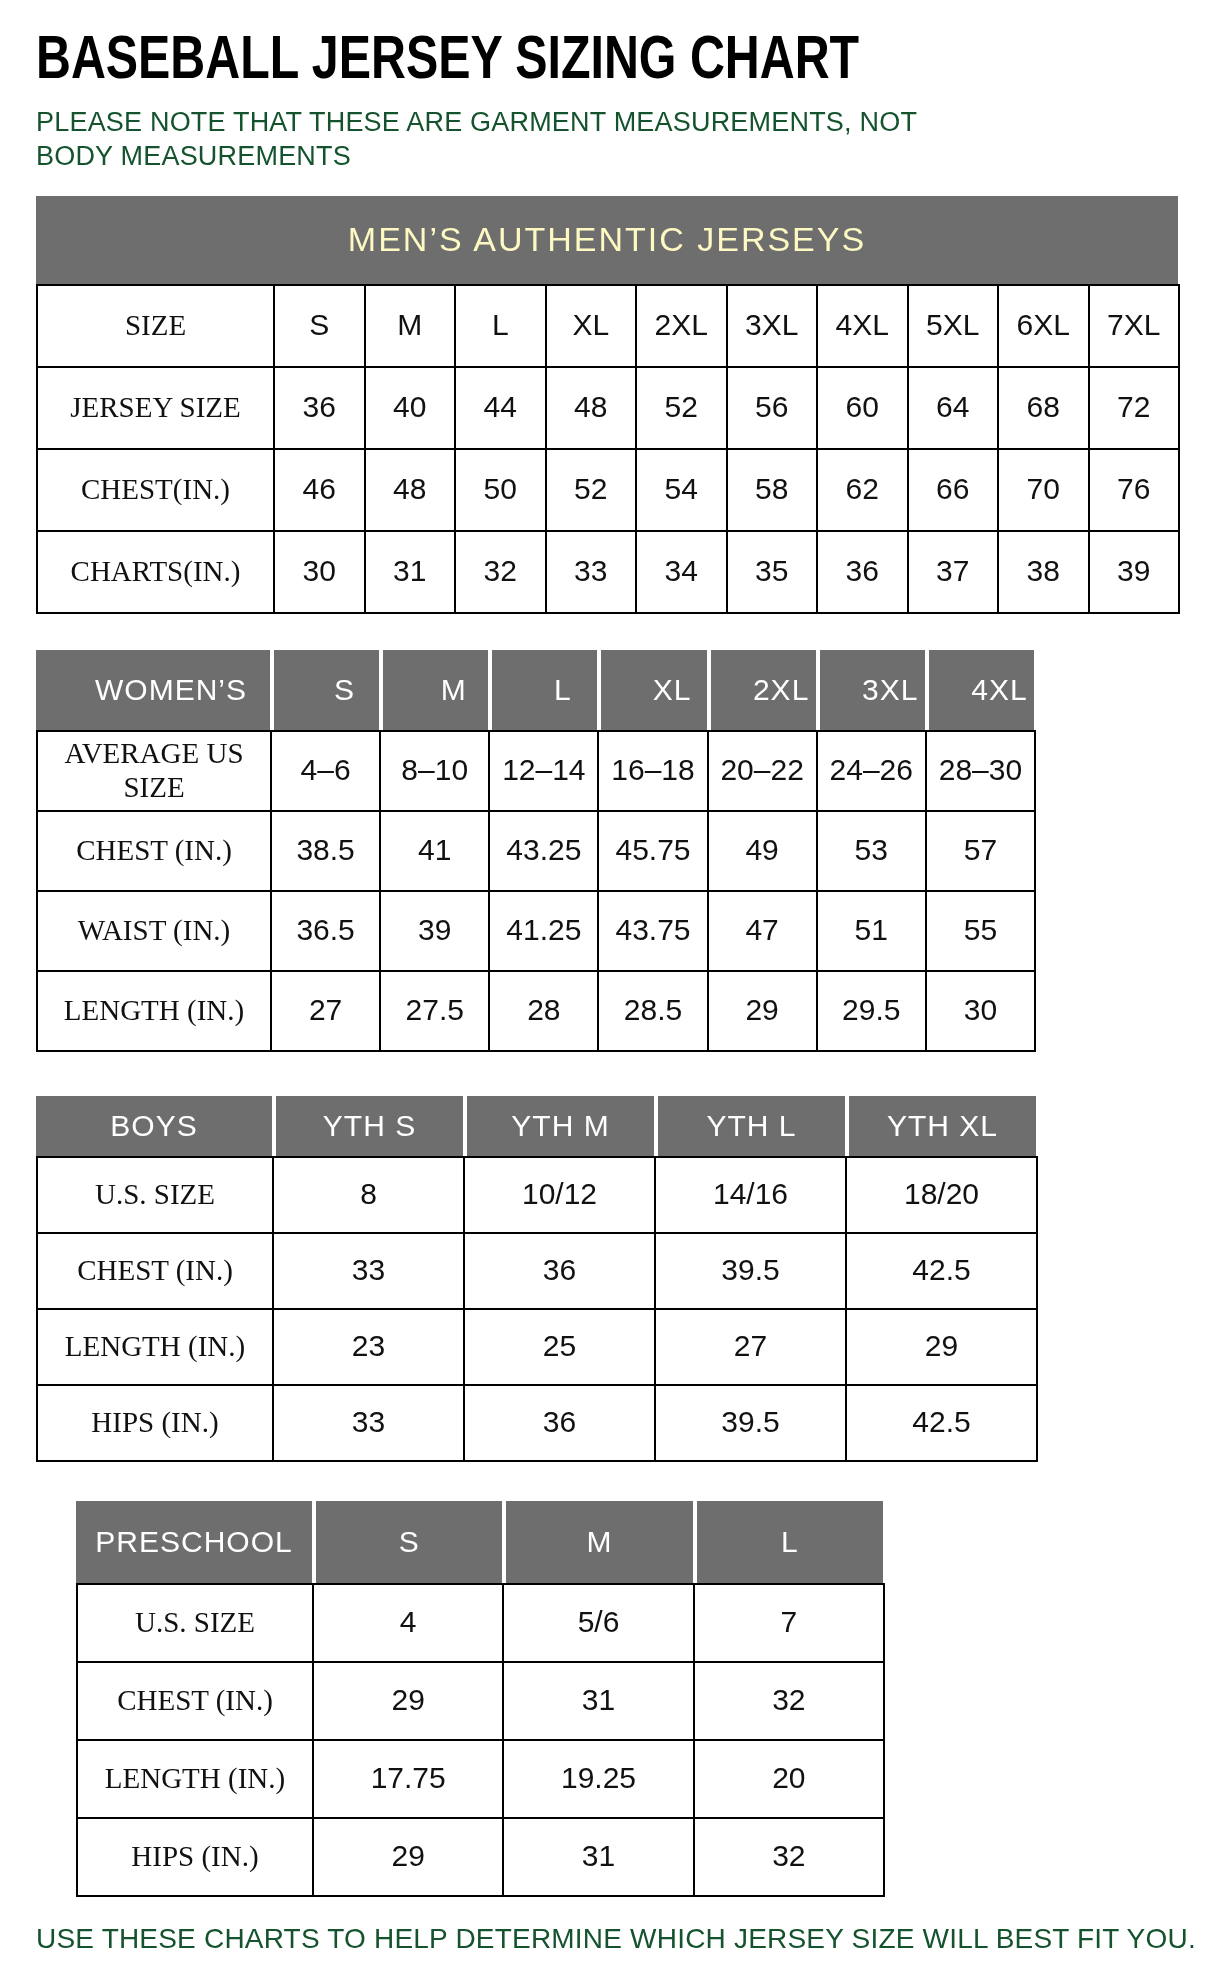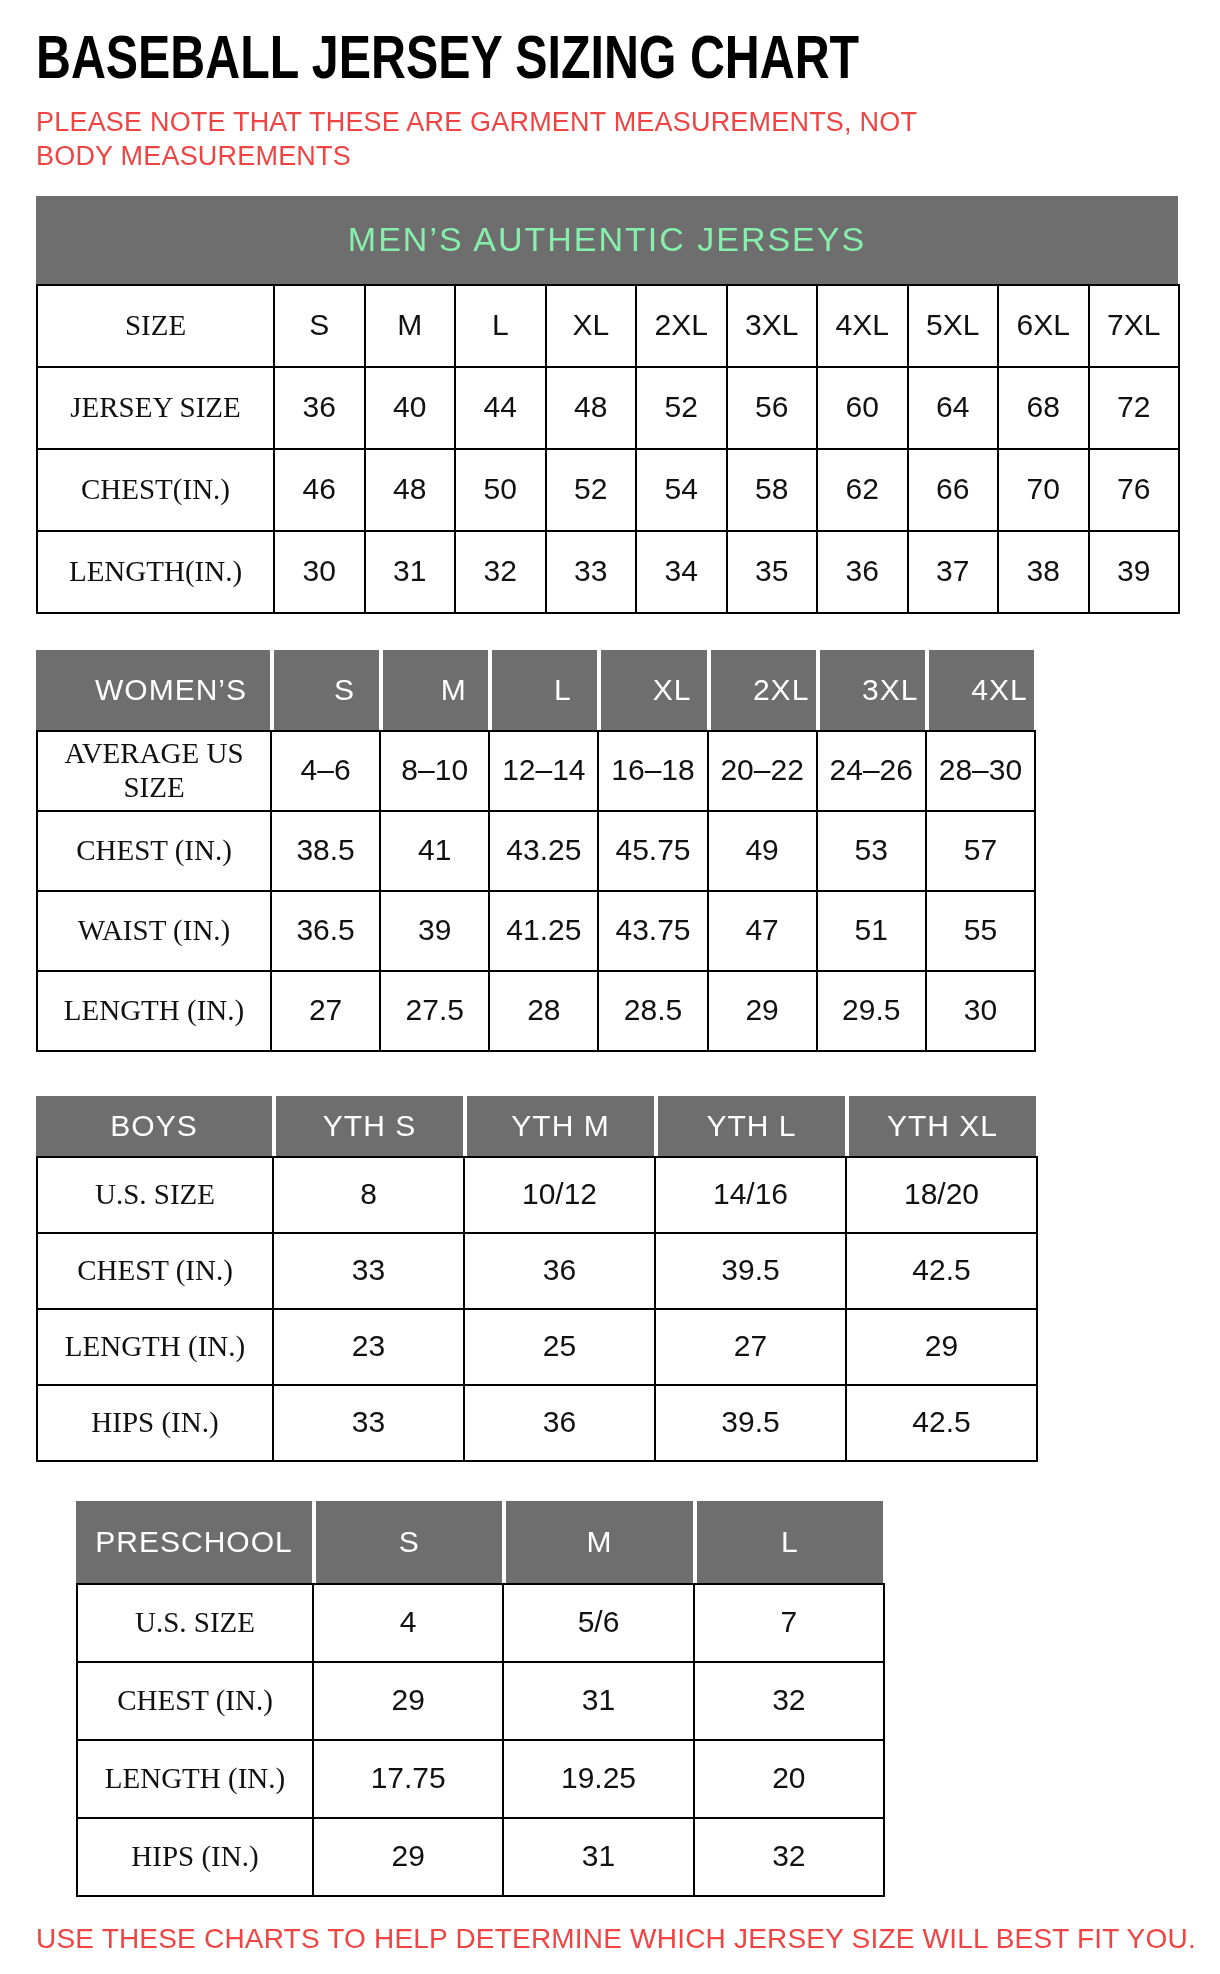--- a/index.html
+++ b/index.html
@@ -12,36 +12,36 @@
     margin:26px 0 0 36px;
     font-size:62px;line-height:1.0;font-weight:700;
     letter-spacing:0px;white-space:nowrap;
     transform:scaleX(0.78);transform-origin:left center;
     color:#000;
   }
   .note{
     margin:18px 36px 0 36px;max-width:885px;
     font-size:27px;line-height:1.25;letter-spacing:0.2px;
   }
-  .red{color:#ef4444;}
+  .red{color:#14532d;}
   section.sizing{margin-left:36px;}
   .mens{margin-top:22px;}
   .womens{margin-top:36px;}
   .boys{margin-top:44px;}
   .preschool{margin-top:39px;padding-left:40px;}
 
   
   .mens .banner,.mens .tbl-body{width:1142px;}
   .mens .tbl-body{grid-template-columns:237px repeat(10,1fr);}
   .womens .tbl-head,.womens .tbl-body{width:998px;grid-template-columns:234px repeat(7,1fr);}
   .boys .tbl-head,.boys .tbl-body{width:1000px;grid-template-columns:236px repeat(4,1fr);}
   .preschool .tbl-head,.preschool .tbl-body{width:807px;grid-template-columns:236px repeat(3,1fr);}
 
   .banner{
-    height:88px;background:#6e6e6e;color:#86efac;
+    height:88px;background:#6e6e6e;color:#fef9c3;
     display:flex;align-items:center;justify-content:center;
     font-size:34px;letter-spacing:2px;box-sizing:border-box;
   }
   .tbl-head{display:grid;}
   .hcell{
     background:#6e6e6e;color:#fff;
     display:flex;align-items:center;justify-content:center;
     font-size:30px;letter-spacing:1px;box-sizing:border-box;
     text-align:center;
   }
@@ -107,21 +107,21 @@
       <div class="cell val">46</div>
       <div class="cell val">48</div>
       <div class="cell val">50</div>
       <div class="cell val">52</div>
       <div class="cell val">54</div>
       <div class="cell val">58</div>
       <div class="cell val">62</div>
       <div class="cell val">66</div>
       <div class="cell val">70</div>
       <div class="cell val">76</div>
-      <div class="cell lbl">LENGTH(IN.)</div>
+      <div class="cell lbl">CHARTS(IN.)</div>
       <div class="cell val">30</div>
       <div class="cell val">31</div>
       <div class="cell val">32</div>
       <div class="cell val">33</div>
       <div class="cell val">34</div>
       <div class="cell val">35</div>
       <div class="cell val">36</div>
       <div class="cell val">37</div>
       <div class="cell val">38</div>
       <div class="cell val">39</div>

